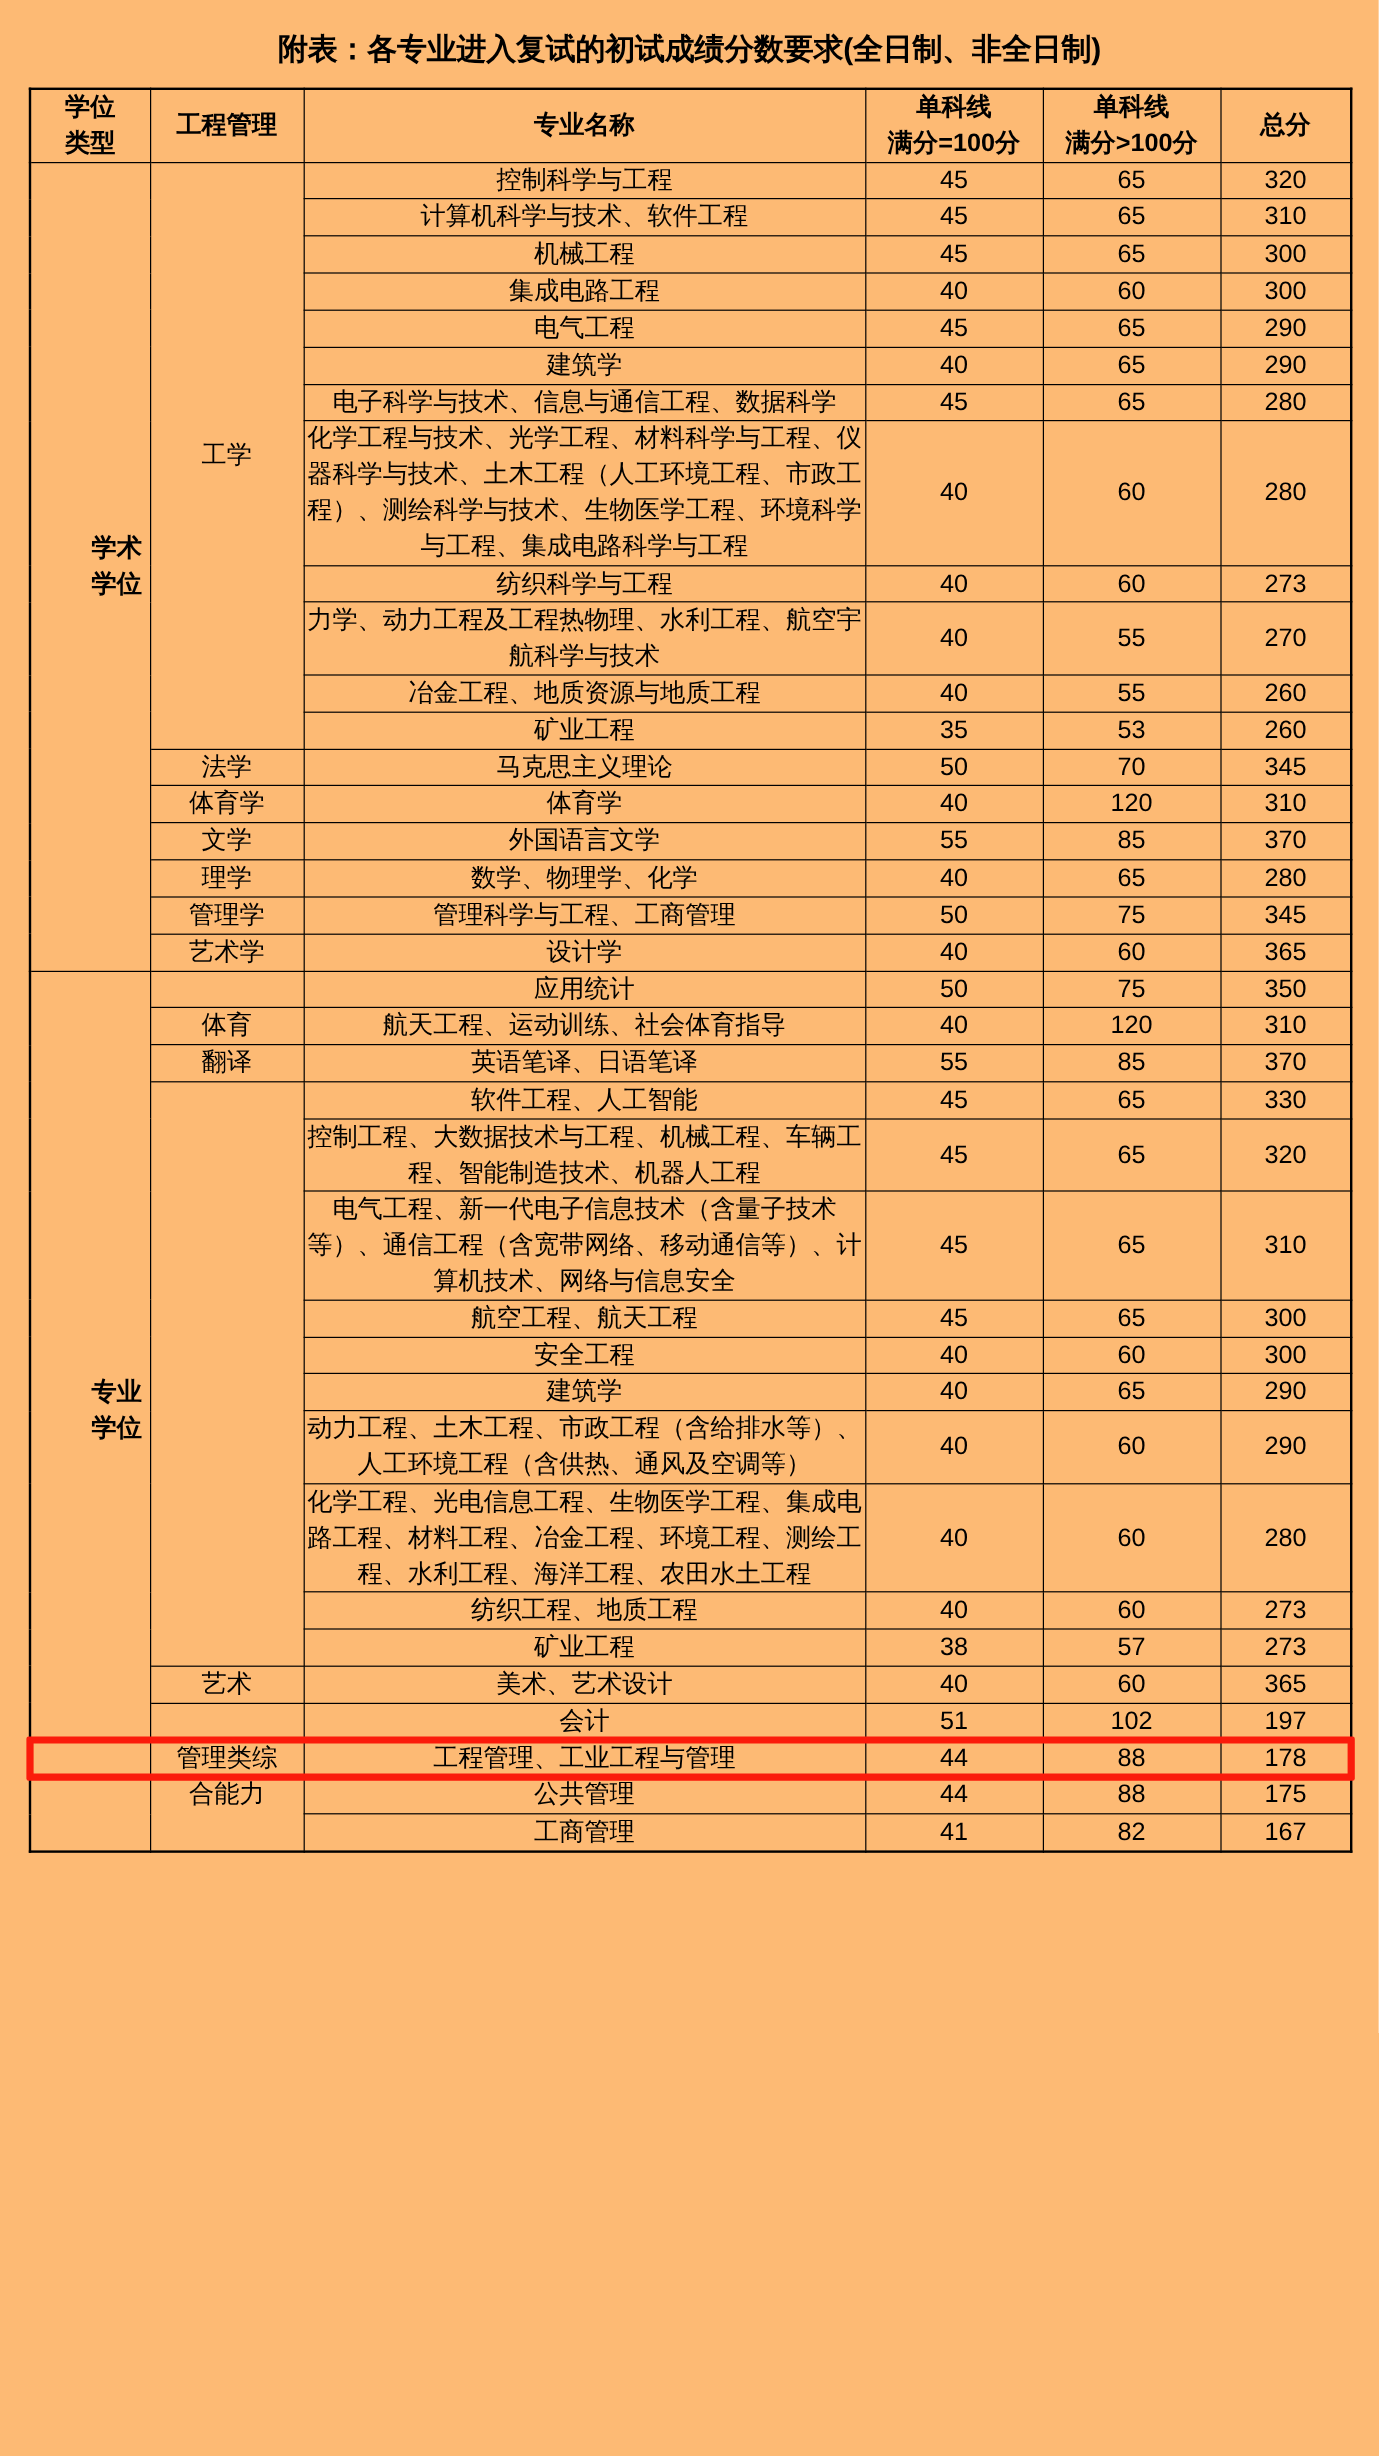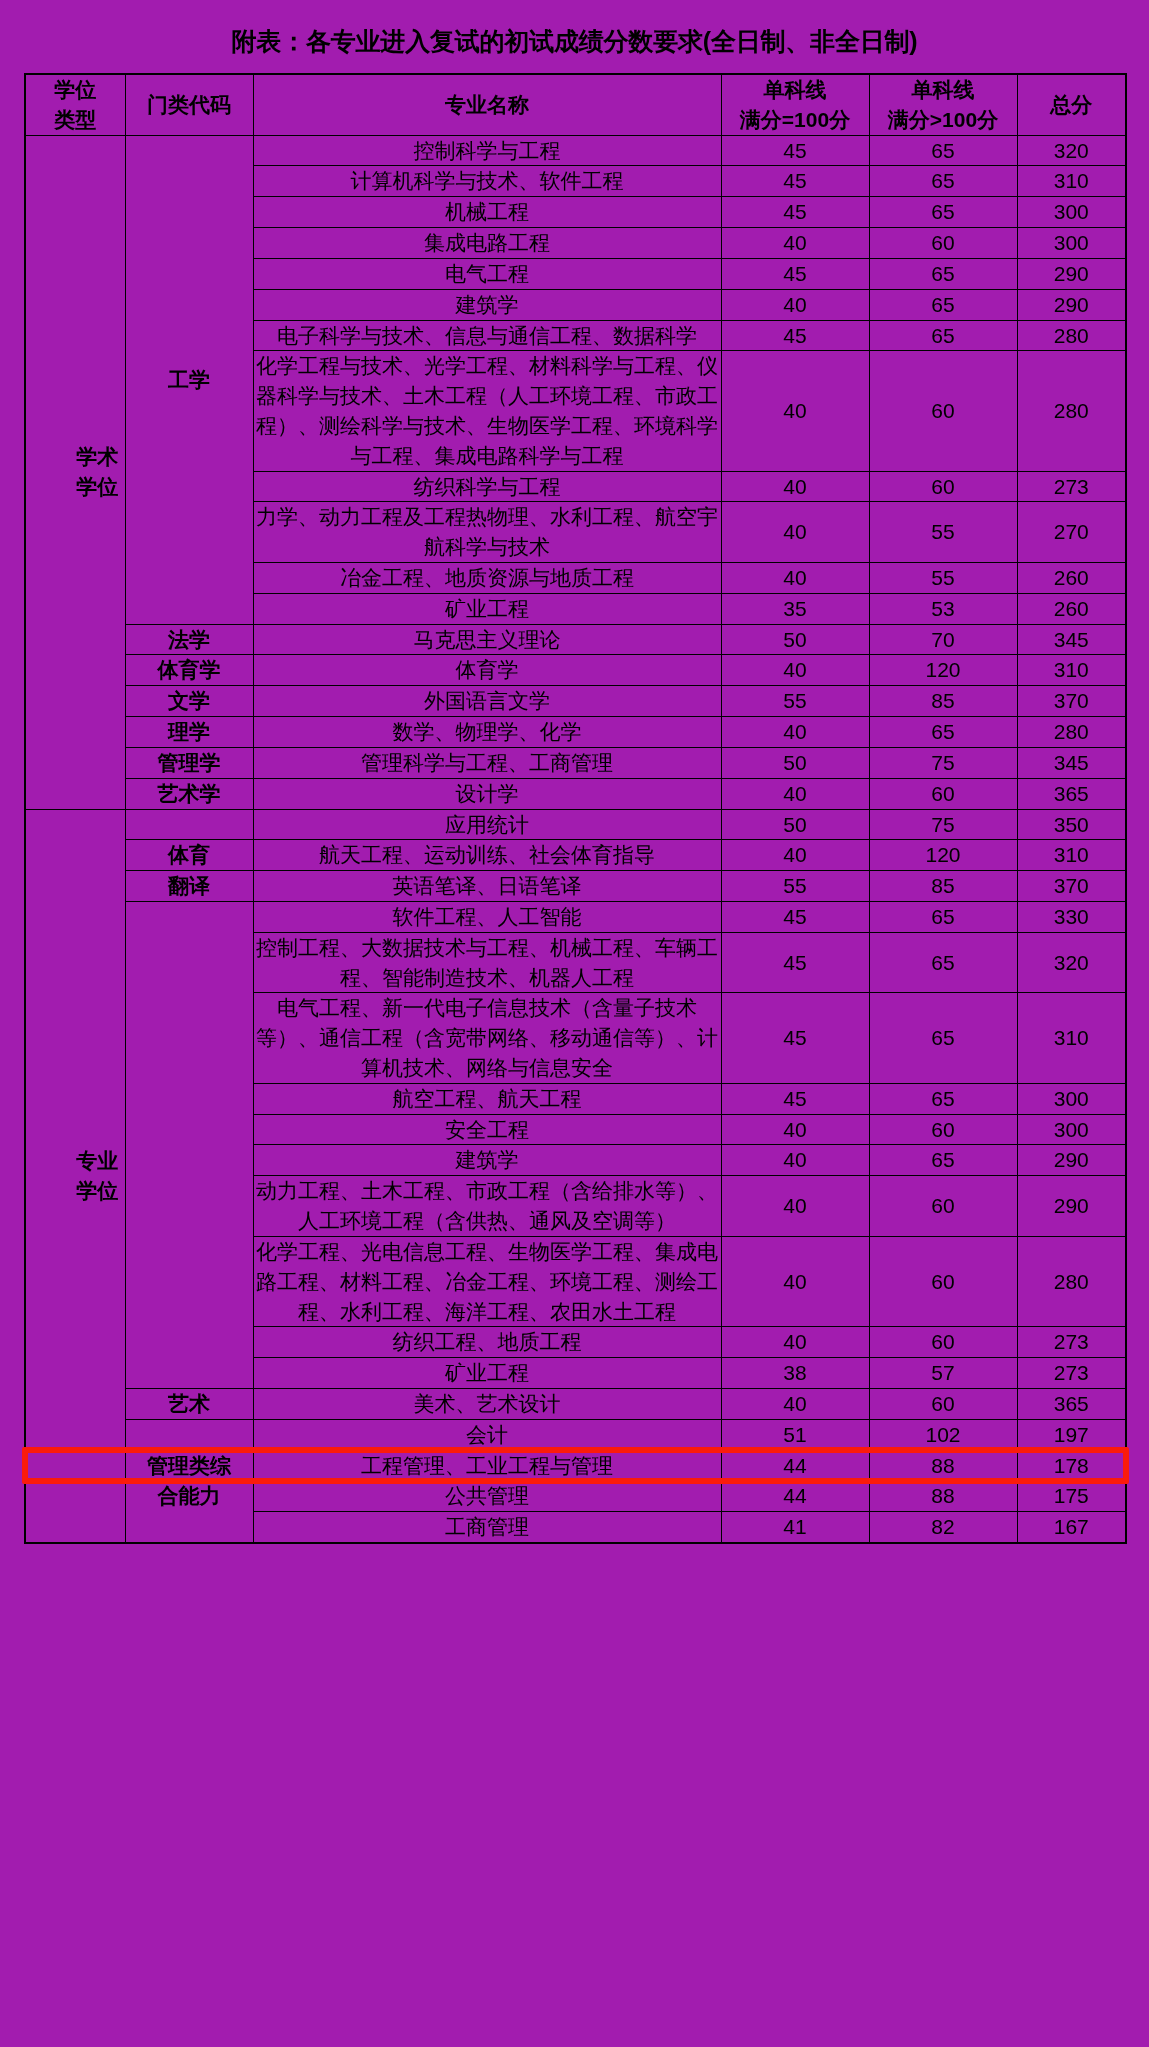--- a/index.html
+++ b/index.html
@@ -11,21 +11,21 @@
   body {
     width: 1149px;
     min-height: 2047px;
     font-family: "Liberation Sans", "DejaVu Sans", sans-serif;
     color: #000000;
   }
   #page {
     width: 1149px;
     min-height: 2047px;
     position: relative;
-    background: #a21caf;
+    background: #fdba74;
     padding: 0;
   }
   #title {
     text-align: center;
     font-size: 25px;
     font-weight: bold;
     letter-spacing: -0.2px;
     padding: 26px 0 17px 0;
     line-height: 1.2;
     white-space: nowrap;
@@ -64,21 +64,21 @@
   th .hdr-l1 { display: block; }
   th .hdr-l2 { display: block; }
 
   td.cell-degree,
   td.cell-cat {
     text-align: center;
     font-weight: bold;
     font-size: 22px;
     line-height: 1.45;
   }
-  td.cell-cat { font-weight: bold; margin-top: 14px; }
+  td.cell-cat { font-weight: normal; margin-top: 14px; }
   td.cell-degree .dl { display: block; padding-left: 44px; }
   td.cell-cat .dl { display: block; }
 
   td.cell-major {
     text-align: center;
     padding: 5px 8px 5px 10px;
     font-size: 21.5px;
     line-height: 1.45;
     word-break: break-all;
   }
@@ -112,21 +112,21 @@
         <col class="c-sub1">
         <col class="c-sub2">
         <col class="c-total">
       </colgroup>
       <thead>
         <tr>
           <th>
             <span class="hdr-l1">学位</span>
             <span class="hdr-l2">类型</span>
           </th>
-          <th>门类代码</th>
+          <th>工程管理</th>
           <th>专业名称</th>
           <th>
             <span class="hdr-l1">单科线</span>
             <span class="hdr-l2">满分=100分</span>
           </th>
           <th>
             <span class="hdr-l1">单科线</span>
             <span class="hdr-l2">满分&gt;100分</span>
           </th>
           <th>总分</th>

